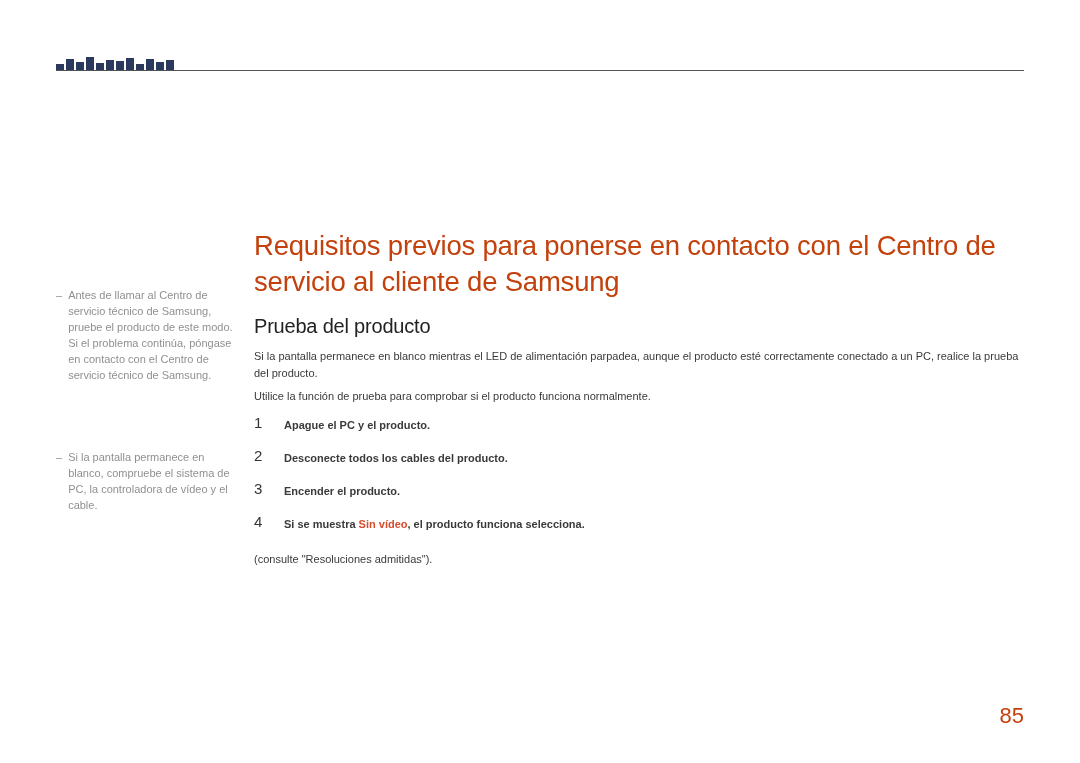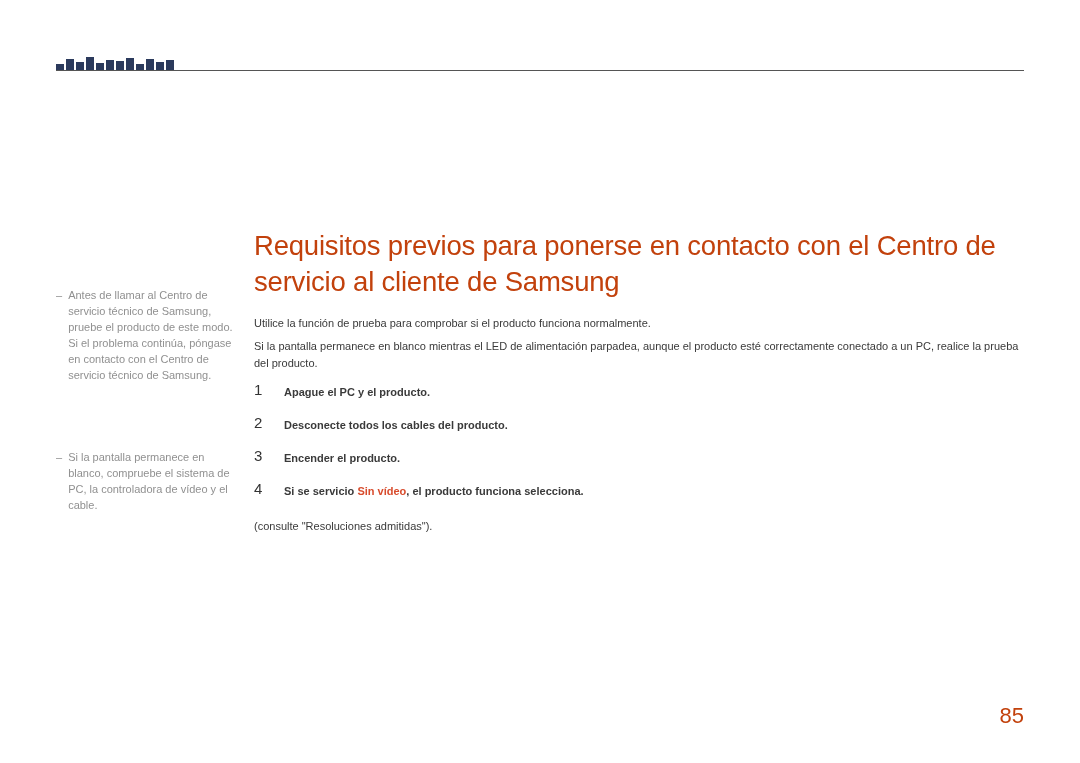--- a/index.html
+++ b/index.html
@@ -146,40 +146,41 @@
 </div>
 <div class="sidenote" id="sn2">
   <div class="dash">
       <span>Si la pantalla permanece en blanco, compruebe el sistema de PC, la controladora de vídeo y el cable.</span>
     </div>
 </div>
 
 <div class="main">
   <h1>Requisitos previos para ponerse en contacto con el Centro de servicio al cliente de Samsung</h1>
 
+  <h2>Prueba del producto</h2>
+  <p class="body-p">Si la pantalla permanece en blanco mientras el LED de alimentación parpadea, aunque el producto esté correctamente conectado a un PC, realice la prueba del producto.</p>
   <p class="body-p">Utilice la función de prueba para comprobar si el producto funciona normalmente.</p>
-  <p class="body-p">Si la pantalla permanece en blanco mientras el LED de alimentación parpadea, aunque el producto esté correctamente conectado a un PC, realice la prueba del producto.</p>
 
   <div class="steps">
     <div class="step-row">
       <div class="step-num">1</div>
       <div class="step-text">Apague el PC y el producto.</div>
     </div>
     <div class="step-row">
       <div class="step-num">2</div>
       <div class="step-text">Desconecte todos los cables del producto.</div>
     </div>
     <div class="step-row">
       <div class="step-num">3</div>
       <div class="step-text">Encender el producto.</div>
     </div>
     <div class="step-row">
       <div class="step-num">4</div>
       <div class="step-text">
-        <span>Si se servicio </span><span class="red">Sin vídeo</span><span>, el producto funciona selecciona.</span>
+        <span>Si se muestra </span><span class="red">Sin vídeo</span><span>, el producto funciona selecciona.</span>
       </div>
     </div>
   </div>
 
   <div class="section2">
     <p class="body-p">(consulte "Resoluciones admitidas").</p>
   </div>
 </div>
 
 <div class="page-num">85</div>

